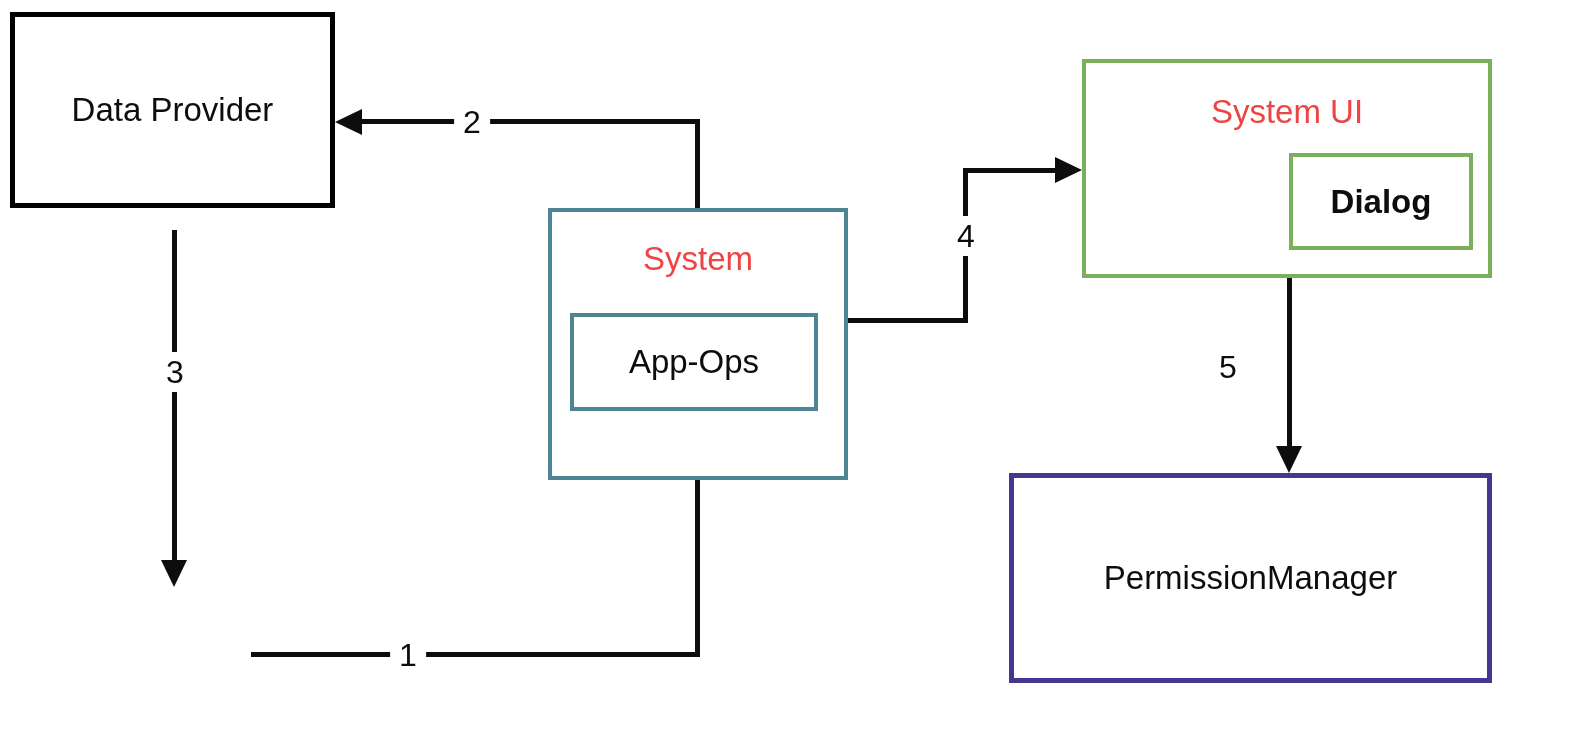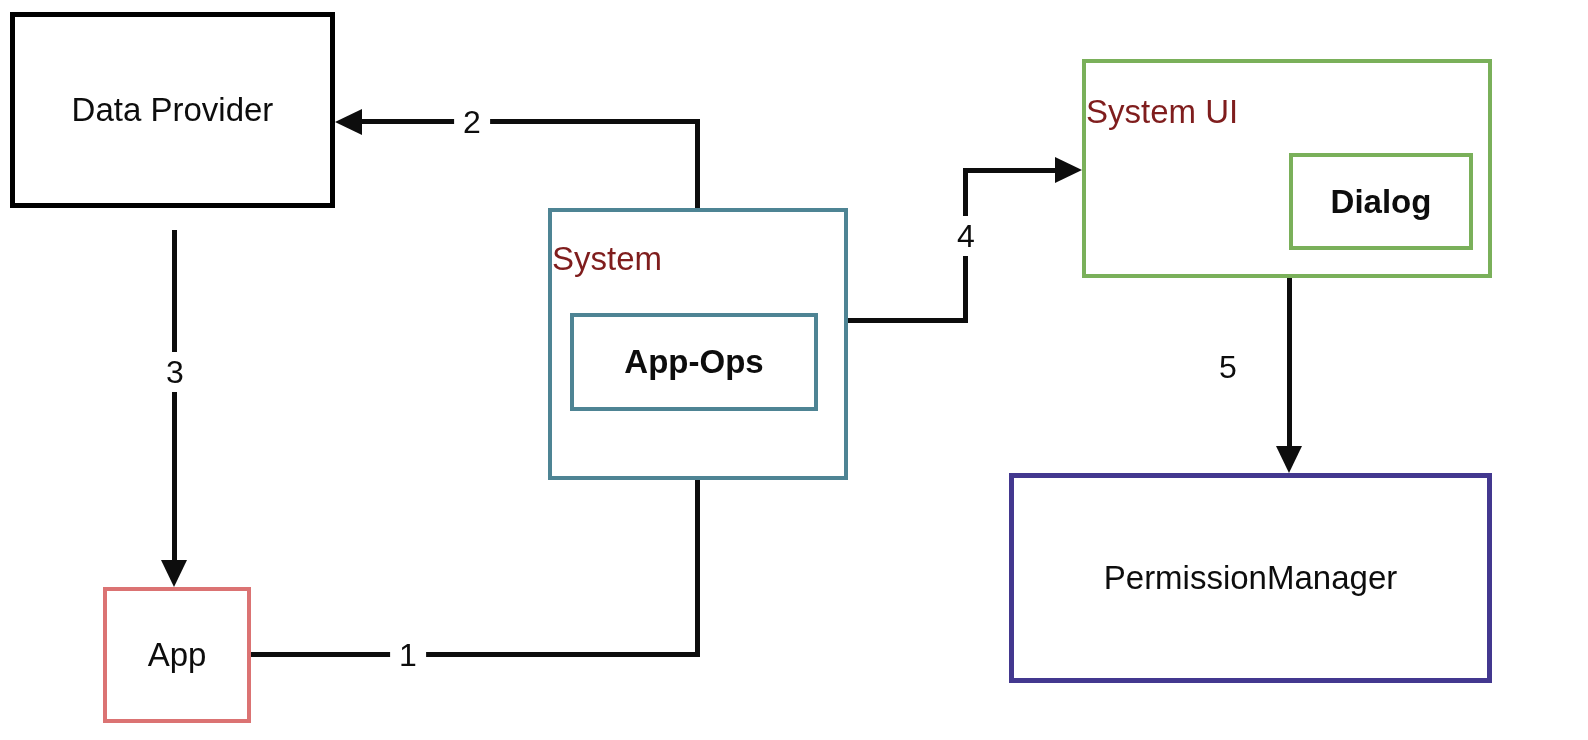--- a/index.html
+++ b/index.html
@@ -32,21 +32,21 @@
   }
   
   .node {
     position: absolute;
     box-sizing: border-box;
     background: #ffffff;
     border-style: solid;
   }
   .node.centered { display: flex; align-items: center; justify-content: center; }
   .node-label { font-size: 33px; color: #0d0d0d; }
-  .node-title { display: block; font-size: 33px; color: #7f1d1d; }
+  .node-title { display: block; text-align: center; font-size: 33px; color: #ef4444; }
 </style>
 </head>
 <body>
 
 <div class="canvas">
 
   <div class="line h" style="left:251px; top:652px; width:449px;"></div>
   <div class="line v" style="left:695px; top:455px; height:202px;"></div>
   <div class="arrowhead up" style="left:684px; top:432px;"></div>
   <span class="edge-label" style="left:408px; top:655px;">1</span>
@@ -67,27 +67,24 @@
   <span class="edge-label" style="left:966px; top:236px;">4</span>
 
   <div class="line v" style="left:1287px; top:278px; height:173px;"></div>
   <div class="arrowhead down" style="left:1276px; top:446px;"></div>
   <span class="edge-label" style="left:1228px; top:367px;">5</span>
 
   <div class="node centered" style="left: 10px; top: 12px; width: 325px; height: 196px; border-width: 5px; border-color: rgb(0, 0, 0);">
     <span class="node-label">Data Provider</span>
   </div>
 
-  <div class="node centered" style="left: 103px; top: 587px; width: 148px; height: 136px; border-width: 4px; border-color: rgb(219, 115, 115);">
-    <span class="node-label">App</span>
-  </div>
 
   <div class="node" style="left: 548px; top: 208px; width: 300px; height: 272px; border-width: 4px; border-color: rgb(78, 132, 148);">
     <span class="node-title" style="margin-top:28px;">System</span>
-    <div class="node centered" style="left: 18px; top: 101px; width: 248px; height: 98px; border-width: 4px; border-color: rgb(78, 132, 148); font-weight: bold;">
+    <div class="node centered" style="left: 18px; top: 101px; width: 248px; height: 98px; border-width: 4px; border-color: rgb(78, 132, 148);">
       <span class="node-label">App-Ops</span>
     </div>
   </div>
 
   <div class="node" style="left: 1082px; top: 59px; width: 410px; height: 219px; border-width: 4px; border-color: rgb(122, 176, 90);">
     <span class="node-title" style="margin-top:30px;">System UI</span>
     <div class="node centered" style="left: 203px; top: 90px; width: 184px; height: 97px; border-width: 4px; border-color: rgb(122, 176, 90); font-weight: bold;">
       <span class="node-label">Dialog</span>
     </div>
   </div>

